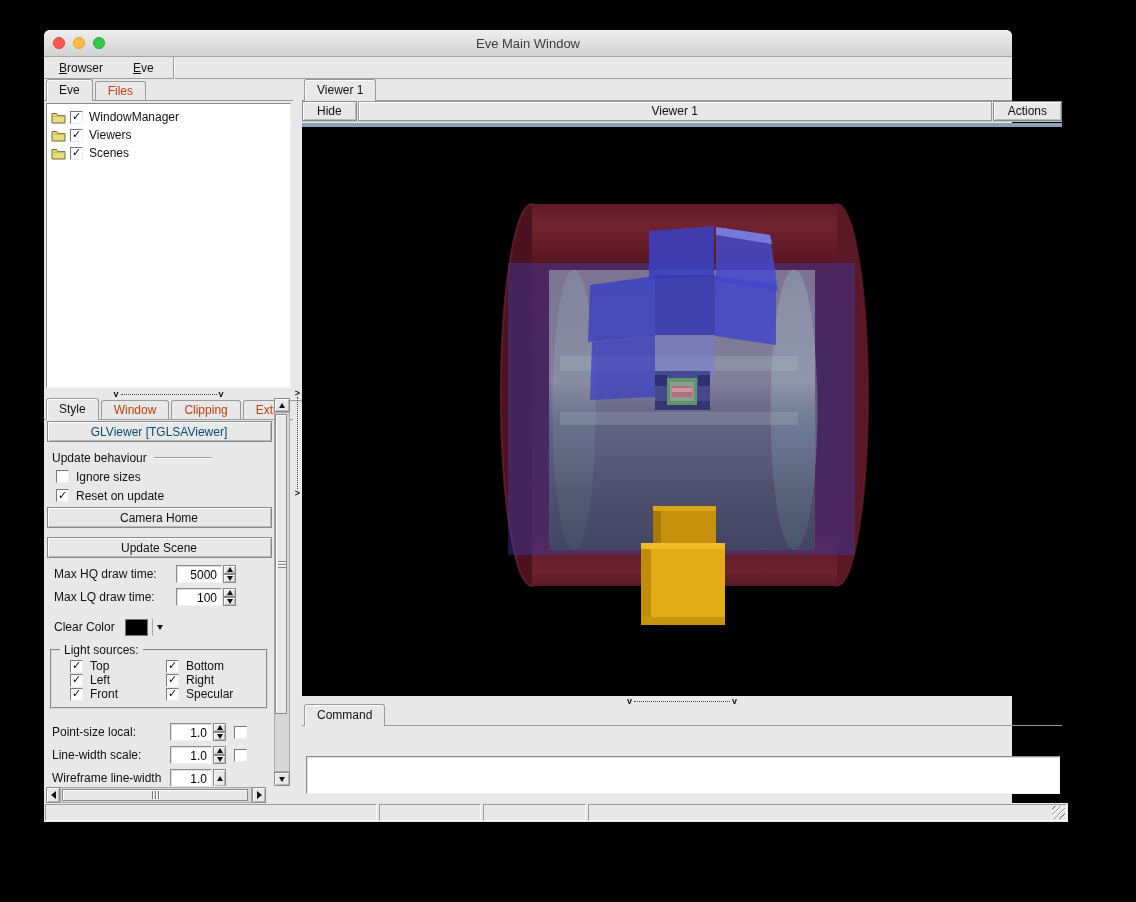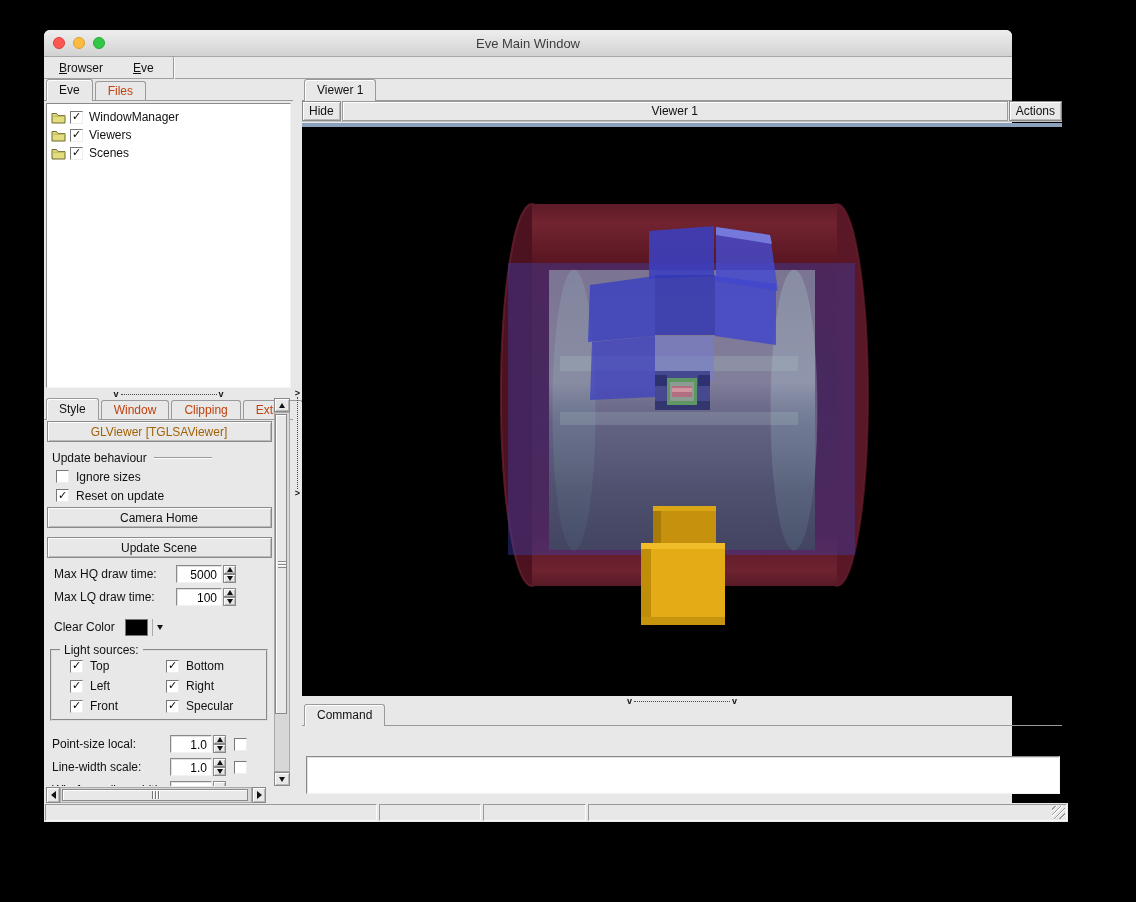--- a/index.html
+++ b/index.html
@@ -59,21 +59,21 @@
   .tree-row { display:flex; align-items:center; gap:4px; height:18px; padding-left:2px; }
   .tree-row .cb { margin-right:2px; }
 
   .lp-split { position:absolute; left:0; top:311px; width:249px; }
 
   .style-pane { position:absolute; left:0; top:319px; width:249px; bottom:0; }
   .style-tabs { height:22px; padding-right:18px; }
   .pane-body { position:absolute; left:0; top:22px; width:230px; bottom:17px; overflow:hidden; padding:0 2px; }
 
   .btn { display:flex; align-items:center; justify-content:center; height:21px; }
-  .link-btn { color:#a16207; }
+  .link-btn { color:#0c4a6e; }
   .full { width:225px; margin:0 auto; }
 
   .sect-head { display:flex; align-items:center; margin:9px 0 4px 6px; }
   .sect-line { width:58px; height:2px; border-top:1px solid #9a9a9a; border-bottom:1px solid #fcfcfc; margin-left:7px; }
   .opt-row { display:flex; align-items:center; gap:7px; margin:4px 0 4px 10px; height:15px; }
 
   .spin-row { display:flex; align-items:center; margin:3px 0 3px 8px; height:20px; }
   .spin-row .lbl { width:122px; }
   .spin-box { width:46px; height:18px; text-align:right; padding:1px 4px 0 2px; font-size:12px; }
   .spin-btns { display:flex; flex-direction:column; width:13px; height:18px; margin-left:1px; }
@@ -83,21 +83,21 @@
   .tri-l  { width:0; height:0; border-top:4px solid transparent; border-bottom:4px solid transparent; border-right:5px solid #111; }
   .tri-r  { width:0; height:0; border-top:4px solid transparent; border-bottom:4px solid transparent; border-left:5px solid #111; }
 
   .clear-row { display:flex; align-items:center; margin:10px 0 6px 8px; height:20px; }
   .swatch { width:23px; height:17px; background:#000; border:1px solid #777; margin-left:10px; }
   .swatch-arrow { display:flex; align-items:center; justify-content:center; width:15px; height:17px;
                   border-left:1px solid #aaa; margin-left:4px; }
 
   .groupbox { position:relative; margin:12px 4px 0 4px; border:2px groove #dcdcdc; padding:8px 4px 6px 4px; }
   .groupbox > .gb-title { position:absolute; top:-8px; left:8px; background:#e8e8e8; padding:0 4px; }
-  .gb-grid { display:grid; grid-template-columns:1fr 1fr; row-gap:6px; padding-left:14px; }
+  .gb-grid { display:grid; grid-template-columns:1fr 1fr; padding-left:14px; }
   .gb-item { display:flex; align-items:center; gap:7px; }
 
   .scales { margin-top:13px; }
   .scale-row { display:flex; align-items:center; margin:3px 0 3px 6px; height:20px; }
   .scale-row .lbl { width:118px; }
   .scale-row .spin-box { width:42px; }
   .scale-row .cb { margin-left:8px; }
 
   
   .vscroll { position:absolute; right:3px; top:0; width:16px; bottom:17px; }
@@ -116,21 +116,21 @@
                      display:flex; align-items:center; justify-content:center; gap:2px; }
   .hthumb i { width:1px; height:8px; background:#777; box-shadow:1px 0 0 #fff; }
 
   
   .mid-split { left:249px; top:360px; width:9px; }
 
   
   .right-panel { position:absolute; left:258px; top:49px; right:0; bottom:19px; background:#e8e8e8; }
   .viewer-toolbar { position:absolute; left:0; top:22px; width:760px; height:21px; display:flex;
                     align-items:stretch; border-bottom:1px solid #c2c2c2; background:#e8e8e8; }
-  .tb-btn { display:flex; align-items:center; justify-content:center; padding:0 6px; }
+  .tb-btn { display:flex; align-items:center; justify-content:center; padding:0 14px; }
   .tb-title { flex:1; display:flex; align-items:center; justify-content:center;
               border:1px solid #9a9a9a; box-shadow:inset 1px 1px 0 #fff; margin:0 1px; }
   .viewport { position:absolute; left:0; top:44px; width:760px; height:573px; background:#000; }
   .viewport svg { display:block; }
 
   .rp-split { position:absolute; left:0; top:618px; width:760px; }
 
   .cmd-pane { position:absolute; left:0; top:625px; width:760px; bottom:0; }
   .cmd-row { position:absolute; left:6px; top:25px; right:4px; height:22px; display:flex; align-items:center; }
   .cmd-combo { flex:1; height:20px; margin-left:11px; display:flex; align-items:stretch; background:#fff;

